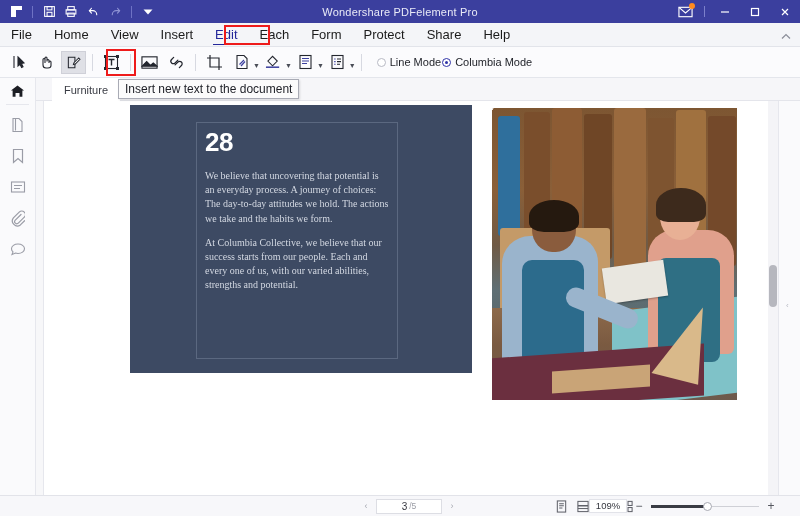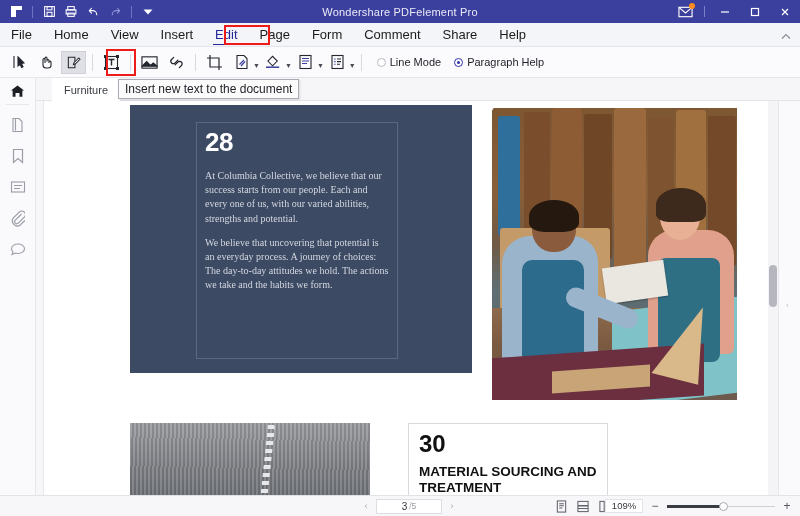--- a/index.html
+++ b/index.html
@@ -99,21 +99,21 @@
   .tb-caret {
     font-size: 7px; color: #4a4d57; margin-left: -2px; margin-top: 7px;
   }
   .tb-sep { width: 1px; height: 17px; background: #d7d9e1; margin: 0 5px; }
   .tool-highlight {
     position: absolute; left: 106px; top: 49px;
     width: 30px; height: 27px;
     border: 2px solid #ee1b1b;
     pointer-events: none;
   }
-  .radio-group { display: flex; align-items: center; gap: 13px; margin-left: 10px; }
+  .radio-group { display: flex; align-items: center; gap: 1px; margin-left: 10px; }
   .radio { display: flex; align-items: center; gap: 4px; font-size: 11px; color: #1d1f26; }
   .radio-dot {
     width: 9px; height: 9px; border-radius: 50%;
     border: 1px solid #b8bac4; background: #ffffff;
     display: inline-block; position: relative;
   }
   .radio-dot.on { border-color: #2f33a8; }
   .radio-dot.on::after {
     content: ""; position: absolute; left: 2px; top: 2px;
     width: 3px; height: 3px; border-radius: 50%; background: #2f33a8;
@@ -350,21 +350,21 @@
     border: 1px solid #dddee4;
     display: flex; align-items: center; justify-content: center;
     font-size: 10px; color: #35373f;
   }
   .pg-total { color: #9a9ca5; font-size: 8.5px; margin-left: 2px; }
   .views {
     position: absolute; left: 553px; display: flex; align-items: center; gap: 6px;
   }
   .view-btn { width: 16px; height: 15px; display: flex; align-items: center; justify-content: center; color: #5f6169; }
   .zoomwrap {
-    position: absolute; right: 8px; display: flex; align-items: center; gap: 7px;
+    position: absolute; right: 24px; display: flex; align-items: center; gap: 7px;
   }
   .zoom-val {
     width: 38px; text-align: center; font-size: 9.5px; color: #35373f;
     background: #ffffff; border: 1px solid #e2e3e9; height: 14px; line-height: 12px;
   }
   .zoom-minus, .zoom-plus { font-size: 12px; color: #55575f; width: 10px; text-align: center; }
   .slider { position: relative; width: 108px; height: 12px; display: flex; align-items: center; }
   .slider-track { position: absolute; left: 0; right: 0; height: 1px; background: #cfd0d6; }
   .slider-fill { position: absolute; left: 0; width: 56px; height: 3px; background: #3a3c44; }
   .slider-knob {
@@ -445,23 +445,23 @@
       </div>
     </div>
   </div>
 
   <div class="menubar">
     <div class="menu-item"><span>File</span></div>
     <div class="menu-item"><span>Home</span></div>
     <div class="menu-item"><span>View</span></div>
     <div class="menu-item"><span>Insert</span></div>
     <div class="menu-item active"><span>Edit</span><span class="underline"></span></div>
-    <div class="menu-item"><span>Page</span></div>
+    <div class="menu-item"><span>Each</span></div>
     <div class="menu-item"><span>Form</span></div>
-    <div class="menu-item"><span>Comment</span></div>
+    <div class="menu-item"><span>Protect</span></div>
     <div class="menu-item"><span>Share</span></div>
     <div class="menu-item"><span>Help</span></div>
     <div class="collapse-chev">
       <svg width="12" height="9" viewBox="0 0 12 9" fill="none" stroke="#8b8e99" stroke-width="1.2">
           <path d="M2 6.5 6 2.5l4 4"></path>
         </svg>
     </div>
   </div>
   <div class="menu-highlight"></div>
 
@@ -544,21 +544,21 @@
     </div>
     <span class="tb-caret">▼</span>
     <div class="tb-sep"></div>
     <div class="radio-group">
       <div class="radio">
         <span class="radio-dot"></span>
         <span>Line Mode</span>
       </div>
       <div class="radio">
         <span class="radio-dot on"></span>
-        <span>Paragraph Help</span>
+        <span>Columbia Mode</span>
       </div>
     </div>
   </div>
   <div class="tool-highlight"></div>
 
   <div class="sidebar">
     <div class="sb-home">
       <svg width="15" height="14" viewBox="0 0 16 14" fill="#1c1e24">
         <path d="M8 1 1 6.4h1.8V13h3.1V9.2h4.2V13h3.1V6.4H15z"></path>
       </svg>
@@ -603,22 +603,22 @@
 
   <div class="docarea">
     <div class="leftgutter"></div>
     <div class="page">
 
       <div class="p3">
         <div class="p3-dark">
           <div class="txtframe">
             <div class="p3-num">28</div>
             <div class="p3-body">
+              <p>We believe that uncovering that potential is an everyday process. A journey of choices: The day-to-day attitudes we hold. The actions we take and the habits we form.</p>
               <p>At Columbia Collective, we believe that our success starts from our people. Each and every one of us, with our varied abilities, strengths and potential.</p>
-              <p>We believe that uncovering that potential is an everyday process. A journey of choices: The day-to-day attitudes we hold. The actions we take and the habits we form.</p>
             </div>
           </div>
         </div>
         <div class="photo">
           <div class="photo-sky"></div>
           <div class="leather" style="left:6px;  top:8px;  width:22px; height:120px; background:#2f6f9c;"></div>
           <div class="leather" style="left:32px; top:4px;  width:26px; height:150px; background:#7a4e2c;"></div>
           <div class="leather" style="left:60px; top:0px;  width:30px; height:160px; background:#8d5c34;"></div>
           <div class="leather" style="left:92px; top:6px;  width:28px; height:145px; background:#6f4626;"></div>
           <div class="leather" style="left:122px;top:0px;  width:32px; height:170px; background:#9a6a3e;"></div>
@@ -637,29 +637,20 @@
           <div class="person-r-head"></div>
           <div class="person-r-hair"></div>
           <div class="book"></div>
           <div class="person-l-arm"></div>
           <div class="mat-maroon"></div>
           <div class="card-tan"></div>
           <div class="triangle-rule"></div>
         </div>
       </div>
 
-      <div class="p4">
-        <div class="p4-photo">
-          <div class="p4-stitch"></div>
-        </div>
-        <div class="p4-text">
-          <div class="p4-num">30</div>
-          <div class="p4-head">MATERIAL SOURCING AND TREATMENT</div>
-        </div>
-      </div>
     </div>
 
   </div>
 
   <div class="vscroll">
     <div class="vthumb"></div>
   </div>
   <div class="rightpanel">
     <div class="rp-collapse">‹</div>
   </div>

